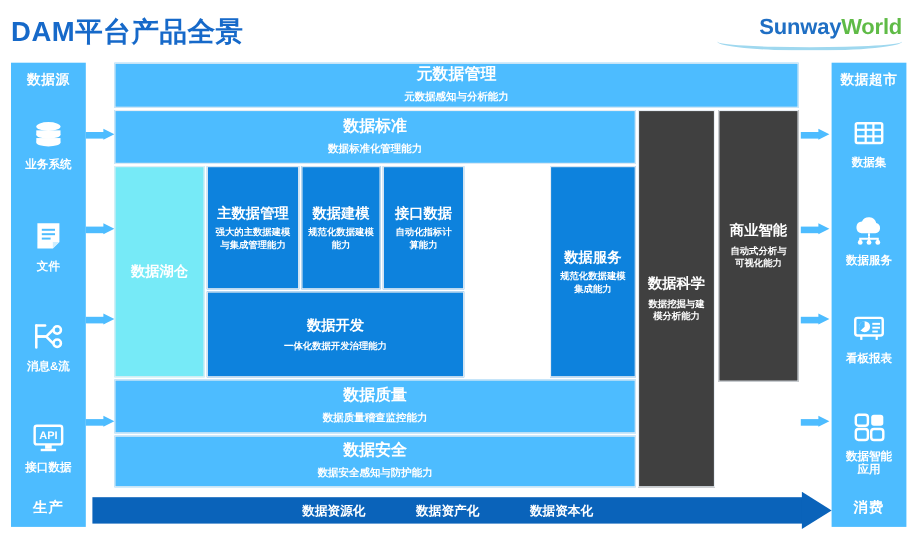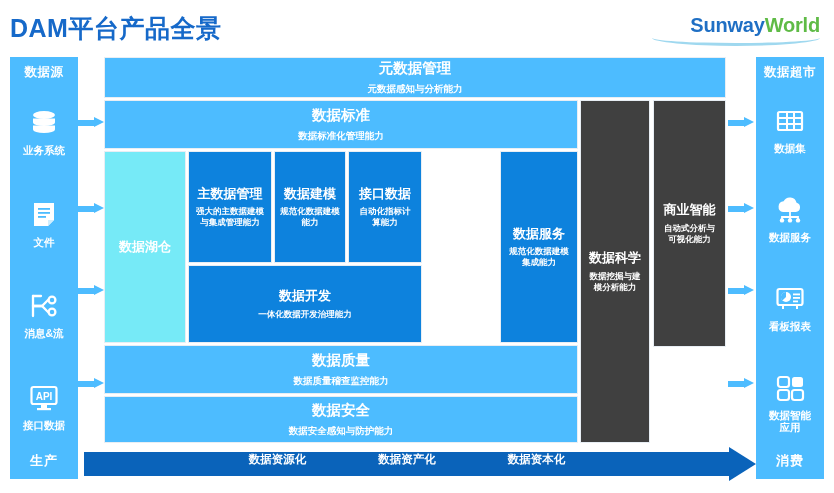--- a/index.html
+++ b/index.html
@@ -114,21 +114,21 @@
   .botarrow .body{
     position:absolute;left:0;top:0;width:646px;height:24px;background:#0a63ba;
   }
   .botarrow .tip{
     position:absolute;left:645px;top:-5px;width:0;height:0;
     border-top:17px solid transparent;border-bottom:17px solid transparent;
     border-left:27px solid #0a63ba;
   }
   .botarrow .labels{
     position:absolute;left:0;top:0;width:646px;height:24px;
-    display:flex;justify-content:center;gap:72px;
+    display:flex;align-items:center;justify-content:center;gap:46px;
     color:#fff;font-size:11.5px;font-weight:bold;
   }
 </style>
 </head>
 <body>
 
 <div class="root">
 
   <div class="page-title">DAM平台产品全景</div>
   <div class="logo">

